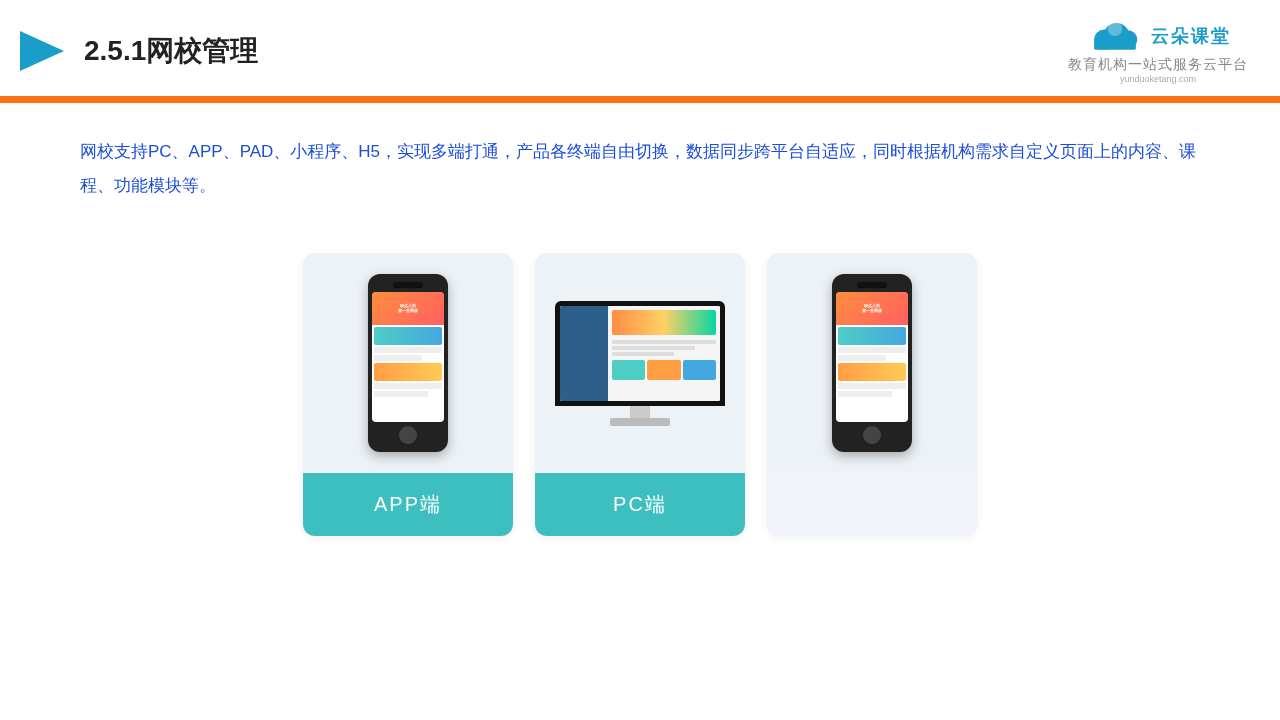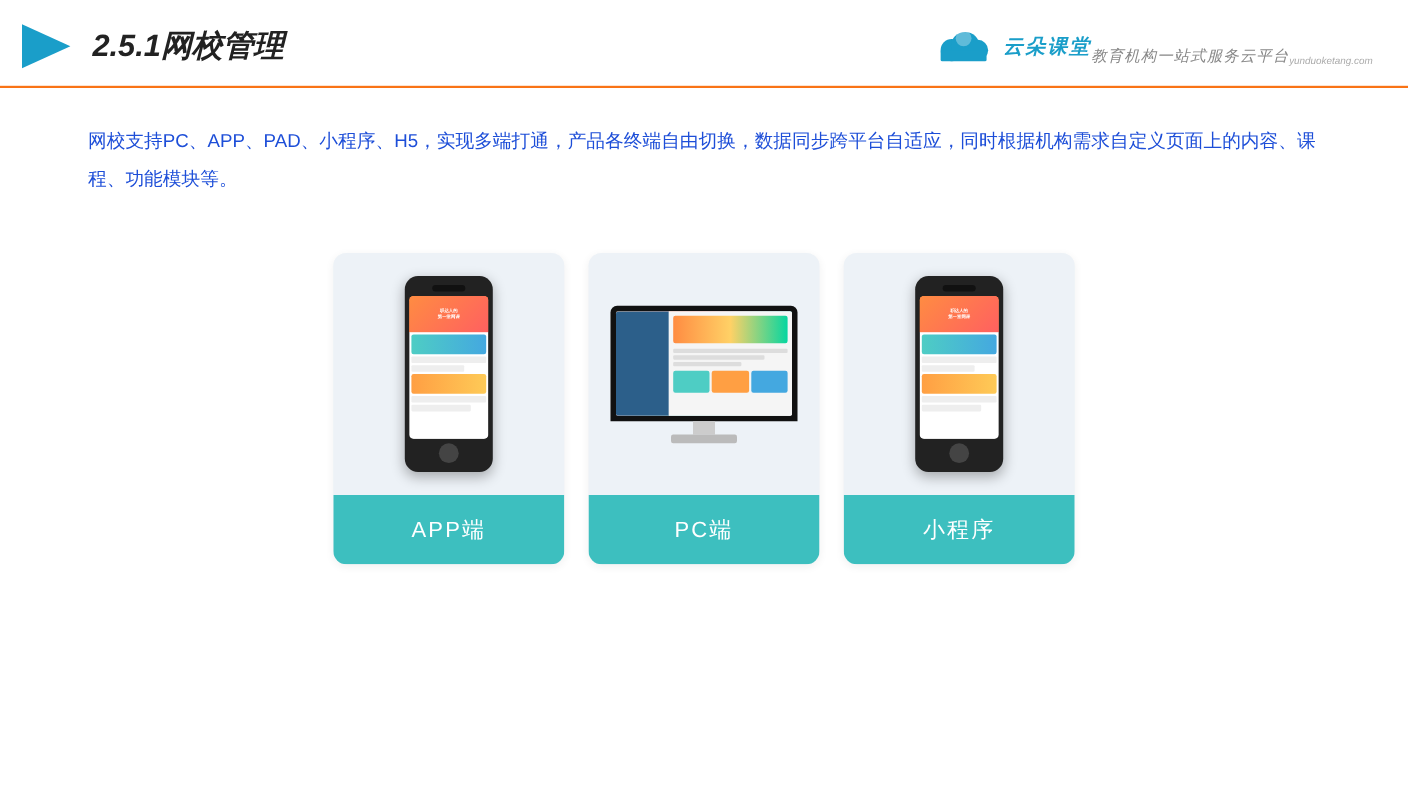--- a/index.html
+++ b/index.html
@@ -11,40 +11,40 @@
       overflow: hidden;
       position: relative;
     }
 
     
     .header {
       display: flex;
       align-items: center;
       justify-content: space-between;
       padding: 18px 32px 12px 20px;
-      border-bottom: 2px solid #f97316;
-      font-style: italic;
+      border-bottom: 7px solid #f97316;
     }
     .header-left {
       display: flex;
       align-items: center;
       gap: 16px;
     }
     .play-icon {
       width: 48px;
       height: 48px;
     }
     .page-title {
       font-size: 28px;
       font-weight: bold;
       color: #222;
     }
     .logo-area {
       display: flex;
-      align-items: flex-end;
+      flex-direction: column;
+      align-items: center;
     }
     .logo-cloud {
       display: flex;
       align-items: center;
       gap: 6px;
     }
     .cloud-svg {
       width: 60px;
       height: 36px;
     }
@@ -407,17 +407,16 @@
               <div class="phone-row" style="width:70%"></div>
               <div class="phone-img-row2"></div>
               <div class="phone-row"></div>
               <div class="phone-row" style="width:80%"></div>
             </div>
           </div>
         </div>
         <div class="phone-home-btn"></div>
       </div>
     </div>
-    <div class="card-label">小程序</div>
   </div>
 
 
 </div>
 
 </body></html>

